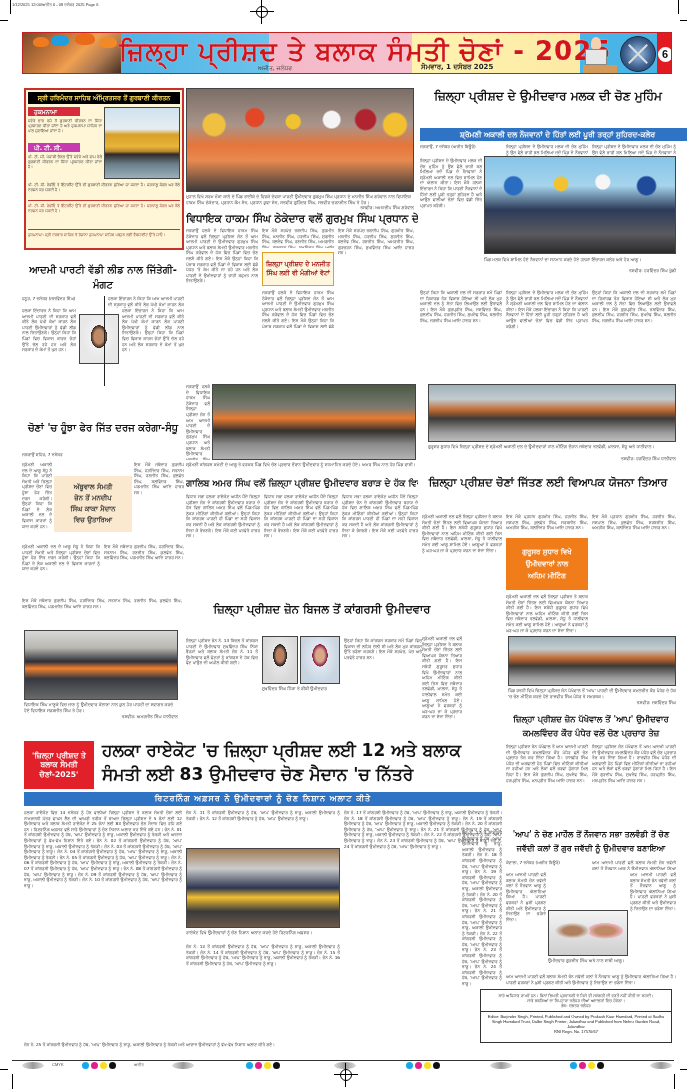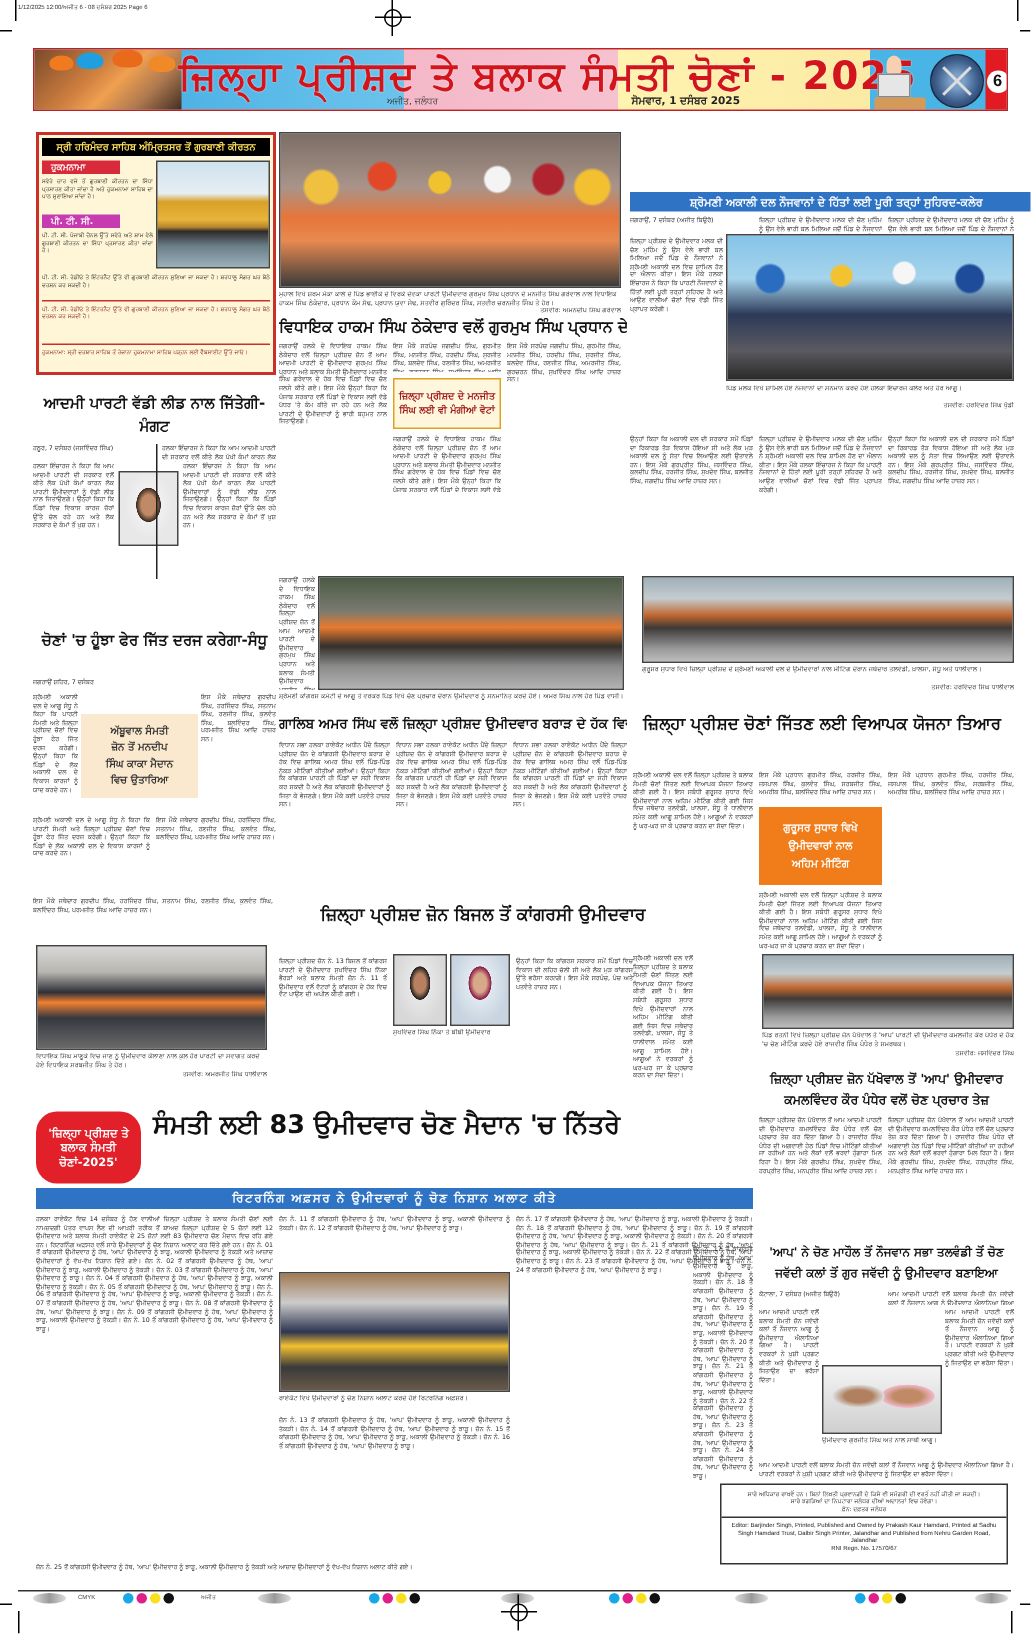--- a/index.html
+++ b/index.html
@@ -154,20 +154,21 @@
   <div>ਆਦਮੀ ਪਾਰਟੀ ਵੱਡੀ ਲੀਡ ਨਾਲ ਜਿੱਤੇਗੀ-ਮੰਗਟ</div>
 </div>
 <div class="abs body-text" style="left:22px; top:296px; width:80px; height:12px;">ਹਠੂਰ, 7 ਦਸੰਬਰ (ਜਸਵਿੰਦਰ ਸਿੰਘ)</div>
 <div class="abs body-text" style="left:22px; top:308px; width:54px; height:78px;">ਹਲਕਾ ਇੰਚਾਰਜ ਨੇ ਕਿਹਾ ਕਿ ਆਮ ਆਦਮੀ ਪਾਰਟੀ ਦੀ ਸਰਕਾਰ ਵਲੋਂ ਕੀਤੇ ਲੋਕ ਪੱਖੀ ਕੰਮਾਂ ਕਾਰਨ ਲੋਕ ਪਾਰਟੀ ਉਮੀਦਵਾਰਾਂ ਨੂੰ ਵੱਡੀ ਲੀਡ ਨਾਲ ਜਿਤਾਉਣਗੇ। ਉਨ੍ਹਾਂ ਕਿਹਾ ਕਿ ਪਿੰਡਾਂ ਵਿਚ ਵਿਕਾਸ ਕਾਰਜ ਜ਼ੋਰਾਂ ਉੱਤੇ ਚੱਲ ਰਹੇ ਹਨ ਅਤੇ ਲੋਕ ਸਰਕਾਰ ਦੇ ਕੰਮਾਂ ਤੋਂ ਖੁਸ਼ ਹਨ।</div>
 <div class="abs photo portrait" style="left:79px; top:314px; width:40px; height:50px;"></div>
 <div class="abs body-text" style="left:108px; top:296px; width:76px; height:12px;">ਹਲਕਾ ਇੰਚਾਰਜ ਨੇ ਕਿਹਾ ਕਿ ਆਮ ਆਦਮੀ ਪਾਰਟੀ ਦੀ ਸਰਕਾਰ ਵਲੋਂ ਕੀਤੇ ਲੋਕ ਪੱਖੀ ਕੰਮਾਂ ਕਾਰਨ ਲੋਕ ਪਾਰਟੀ ਉਮੀਦਵਾਰਾਂ ਨੂੰ ਵੱਡੀ ਲੀਡ ਨਾਲ ਜਿਤਾਉਣਗੇ। ਉਨ੍ਹਾਂ ਕਿਹਾ ਕਿ ਪਿੰਡਾਂ ਵਿਚ ਵਿਕਾਸ ਕਾਰਜ ਜ਼ੋਰਾਂ ਉੱਤੇ ਚੱਲ ਰਹੇ ਹਨ ਅਤੇ ਲੋਕ ਸਰਕਾਰ ਦੇ ਕੰਮਾਂ ਤੋਂ ਖੁਸ਼ ਹਨ।</div>
 <div class="abs body-text" style="left:122px; top:308px; width:62px; height:78px;">ਹਲਕਾ ਇੰਚਾਰਜ ਨੇ ਕਿਹਾ ਕਿ ਆਮ ਆਦਮੀ ਪਾਰਟੀ ਦੀ ਸਰਕਾਰ ਵਲੋਂ ਕੀਤੇ ਲੋਕ ਪੱਖੀ ਕੰਮਾਂ ਕਾਰਨ ਲੋਕ ਪਾਰਟੀ ਉਮੀਦਵਾਰਾਂ ਨੂੰ ਵੱਡੀ ਲੀਡ ਨਾਲ ਜਿਤਾਉਣਗੇ। ਉਨ੍ਹਾਂ ਕਿਹਾ ਕਿ ਪਿੰਡਾਂ ਵਿਚ ਵਿਕਾਸ ਕਾਰਜ ਜ਼ੋਰਾਂ ਉੱਤੇ ਚੱਲ ਰਹੇ ਹਨ ਅਤੇ ਲੋਕ ਸਰਕਾਰ ਦੇ ਕੰਮਾਂ ਤੋਂ ਖੁਸ਼ ਹਨ।</div>
 <div class="abs vline" style="left:104px; top:296px; height:90px;"></div>
 
 <div class="abs hl" style="left:420px; top:87px; width:256px; font-size:12px; line-height:19px; white-space:normal;">
+  <div>ਜ਼ਿਲ੍ਹਾ ਪ੍ਰੀਸ਼ਦ ਦੇ ਉਮੀਦਵਾਰ ਮਲਕ ਦੀ ਚੋਣ ਮੁਹਿੰਮ</div>
 </div>
 <div class="abs blue-bar" style="left:420px; top:128px; width:275px; height:13px; font-size:7.4px; line-height:13px;">ਸ਼੍ਰੋਮਣੀ ਅਕਾਲੀ ਦਲ ਨੌਜਵਾਨਾਂ ਦੇ ਹਿੱਤਾਂ ਲਈ ਪੂਰੀ ਤਰ੍ਹਾਂ ਸੁਹਿਰਦ-ਕਲੇਰ</div>
 <div class="abs body-text" style="left:420px; top:144px; width:82px; height:12px;">ਜਗਰਾਉਂ, 7 ਦਸੰਬਰ (ਅਜੀਤ ਬਿਊਰੋ)</div>
 <div class="abs body-text" style="left:506px; top:144px; width:82px; height:12px;">ਜ਼ਿਲ੍ਹਾ ਪ੍ਰੀਸ਼ਦ ਦੇ ਉਮੀਦਵਾਰ ਮਲਕ ਦੀ ਚੋਣ ਮੁਹਿੰਮ ਨੂੰ ਉਸ ਵੇਲੇ ਭਾਰੀ ਬਲ ਮਿਲਿਆ ਜਦੋਂ ਪਿੰਡ ਦੇ ਨੌਜਵਾਨਾਂ ਨੇ ਸ਼੍ਰੋਮਣੀ ਅਕਾਲੀ ਦਲ ਵਿਚ ਸ਼ਾਮਿਲ ਹੋਣ ਦਾ ਐਲਾਨ ਕੀਤਾ। ਇਸ ਮੌਕੇ ਹਲਕਾ ਇੰਚਾਰਜ ਨੇ ਕਿਹਾ ਕਿ ਪਾਰਟੀ ਨੌਜਵਾਨਾਂ ਦੇ ਹਿੱਤਾਂ ਲਈ ਪੂਰੀ ਤਰ੍ਹਾਂ ਸੁਹਿਰਦ ਹੈ ਅਤੇ ਆਉਣ ਵਾਲੀਆਂ ਚੋਣਾਂ ਵਿਚ ਵੱਡੀ ਜਿੱਤ ਪ੍ਰਾਪਤ ਕਰੇਗੀ।</div>
 <div class="abs body-text" style="left:592px; top:144px; width:84px; height:12px;">ਜ਼ਿਲ੍ਹਾ ਪ੍ਰੀਸ਼ਦ ਦੇ ਉਮੀਦਵਾਰ ਮਲਕ ਦੀ ਚੋਣ ਮੁਹਿੰਮ ਨੂੰ ਉਸ ਵੇਲੇ ਭਾਰੀ ਬਲ ਮਿਲਿਆ ਜਦੋਂ ਪਿੰਡ ਦੇ ਨੌਜਵਾਨਾਂ ਨੇ ਸ਼੍ਰੋਮਣੀ ਅਕਾਲੀ ਦਲ ਵਿਚ ਸ਼ਾਮਿਲ ਹੋਣ ਦਾ ਐਲਾਨ ਕੀਤਾ। ਇਸ ਮੌਕੇ ਹਲਕਾ ਇੰਚਾਰਜ ਨੇ ਕਿਹਾ ਕਿ ਪਾਰਟੀ ਨੌਜਵਾਨਾਂ ਦੇ ਹਿੱਤਾਂ ਲਈ ਪੂਰੀ ਤਰ੍ਹਾਂ ਸੁਹਿਰਦ ਹੈ ਅਤੇ ਆਉਣ ਵਾਲੀਆਂ ਚੋਣਾਂ ਵਿਚ ਵੱਡੀ ਜਿੱਤ ਪ੍ਰਾਪਤ ਕਰੇਗੀ।</div>
 <div class="abs body-text" style="left:420px; top:158px; width:62px; height:128px;">ਜ਼ਿਲ੍ਹਾ ਪ੍ਰੀਸ਼ਦ ਦੇ ਉਮੀਦਵਾਰ ਮਲਕ ਦੀ ਚੋਣ ਮੁਹਿੰਮ ਨੂੰ ਉਸ ਵੇਲੇ ਭਾਰੀ ਬਲ ਮਿਲਿਆ ਜਦੋਂ ਪਿੰਡ ਦੇ ਨੌਜਵਾਨਾਂ ਨੇ ਸ਼੍ਰੋਮਣੀ ਅਕਾਲੀ ਦਲ ਵਿਚ ਸ਼ਾਮਿਲ ਹੋਣ ਦਾ ਐਲਾਨ ਕੀਤਾ। ਇਸ ਮੌਕੇ ਹਲਕਾ ਇੰਚਾਰਜ ਨੇ ਕਿਹਾ ਕਿ ਪਾਰਟੀ ਨੌਜਵਾਨਾਂ ਦੇ ਹਿੱਤਾਂ ਲਈ ਪੂਰੀ ਤਰ੍ਹਾਂ ਸੁਹਿਰਦ ਹੈ ਅਤੇ ਆਉਣ ਵਾਲੀਆਂ ਚੋਣਾਂ ਵਿਚ ਵੱਡੀ ਜਿੱਤ ਪ੍ਰਾਪਤ ਕਰੇਗੀ।</div>
 <div class="abs photo crowd-b" style="left:484px; top:156px; width:192px; height:98px;"></div>
 <div class="abs cap" style="left:484px; top:257px; width:192px; height:18px;">ਪਿੰਡ ਮਲਕ ਵਿਖੇ ਸ਼ਾਮਿਲ ਹੋਏ ਨੌਜਵਾਨਾਂ ਦਾ ਸਨਮਾਨ ਕਰਦੇ ਹੋਏ ਹਲਕਾ ਇੰਚਾਰਜ ਕਲੇਰ ਅਤੇ ਹੋਰ ਆਗੂ।</div>
 <div class="abs cap" style="left:600px; top:268px; width:76px; text-align:right; height:6px;">ਤਸਵੀਰ: ਹਰਵਿੰਦਰ ਸਿੰਘ ਖੁੱਡੀ</div>
 <div class="abs body-text" style="left:420px; top:290px; width:82px; height:72px;">ਉਨ੍ਹਾਂ ਕਿਹਾ ਕਿ ਅਕਾਲੀ ਦਲ ਦੀ ਸਰਕਾਰ ਸਮੇਂ ਪਿੰਡਾਂ ਦਾ ਰਿਕਾਰਡ ਤੋੜ ਵਿਕਾਸ ਹੋਇਆ ਸੀ ਅਤੇ ਲੋਕ ਮੁੜ ਅਕਾਲੀ ਦਲ ਨੂੰ ਸੱਤਾ ਵਿਚ ਲਿਆਉਣ ਲਈ ਉਤਾਵਲੇ ਹਨ। ਇਸ ਮੌਕੇ ਗੁਰਪ੍ਰੀਤ ਸਿੰਘ, ਜਸਵਿੰਦਰ ਸਿੰਘ, ਕੁਲਦੀਪ ਸਿੰਘ, ਹਰਜੀਤ ਸਿੰਘ, ਸੁਖਦੇਵ ਸਿੰਘ, ਬਲਜੀਤ ਸਿੰਘ, ਜਗਦੀਪ ਸਿੰਘ ਆਦਿ ਹਾਜ਼ਰ ਸਨ।</div>
@@ -229,24 +230,25 @@
 <div class="abs photo crowd-d" style="left:508px; top:636px; width:168px; height:50px;"></div>
 <div class="abs cap" style="left:508px; top:688px; width:168px; height:18px;">ਪਿੰਡ ਰਤਨੀ ਵਿਖੇ ਜ਼ਿਲ੍ਹਾ ਪ੍ਰੀਸ਼ਦ ਜ਼ੋਨ ਪੱਖੋਵਾਲ ਤੋਂ 'ਆਪ' ਪਾਰਟੀ ਦੀ ਉਮੀਦਵਾਰ ਕਮਲਜੀਤ ਕੌਰ ਪੰਧੇਰ ਦੇ ਹੱਕ 'ਚ ਚੋਣ ਮੀਟਿੰਗ ਕਰਦੇ ਹੋਏ ਰਾਜਵੀਰ ਸਿੰਘ ਪੰਧੇਰ ਤੇ ਸਮਰਥਕ।</div>
 <div class="abs cap" style="left:610px; top:700px; width:66px; text-align:right; height:6px;">ਤਸਵੀਰ: ਜਸਵਿੰਦਰ ਸਿੰਘ</div>
 <div class="abs hl" style="left:506px; top:712px; width:170px; font-size:8.4px; line-height:14px; white-space:normal;">
   <div>ਜ਼ਿਲ੍ਹਾ ਪ੍ਰੀਸ਼ਦ ਜ਼ੋਨ ਪੱਖੋਵਾਲ ਤੋਂ 'ਆਪ' ਉਮੀਦਵਾਰ</div>
   <div>ਕਮਲਵਿੰਦਰ ਕੌਰ ਪੰਧੇਰ ਵਲੋਂ ਚੋਣ ਪ੍ਰਚਾਰ ਤੇਜ਼</div>
 </div>
 <div class="abs body-text" style="left:506px; top:744px; width:82px; height:78px;">ਜ਼ਿਲ੍ਹਾ ਪ੍ਰੀਸ਼ਦ ਜ਼ੋਨ ਪੱਖੋਵਾਲ ਤੋਂ ਆਮ ਆਦਮੀ ਪਾਰਟੀ ਦੀ ਉਮੀਦਵਾਰ ਕਮਲਵਿੰਦਰ ਕੌਰ ਪੰਧੇਰ ਵਲੋਂ ਚੋਣ ਪ੍ਰਚਾਰ ਤੇਜ਼ ਕਰ ਦਿੱਤਾ ਗਿਆ ਹੈ। ਰਾਜਵੀਰ ਸਿੰਘ ਪੰਧੇਰ ਦੀ ਅਗਵਾਈ ਹੇਠ ਪਿੰਡਾਂ ਵਿਚ ਮੀਟਿੰਗਾਂ ਕੀਤੀਆਂ ਜਾ ਰਹੀਆਂ ਹਨ ਅਤੇ ਲੋਕਾਂ ਵਲੋਂ ਭਰਵਾਂ ਹੁੰਗਾਰਾ ਮਿਲ ਰਿਹਾ ਹੈ। ਇਸ ਮੌਕੇ ਗੁਰਦੀਪ ਸਿੰਘ, ਸੁਖਦੇਵ ਸਿੰਘ, ਹਰਪ੍ਰੀਤ ਸਿੰਘ, ਮਨਪ੍ਰੀਤ ਸਿੰਘ ਆਦਿ ਹਾਜ਼ਰ ਸਨ।</div>
 <div class="abs body-text" style="left:592px; top:744px; width:84px; height:78px;">ਜ਼ਿਲ੍ਹਾ ਪ੍ਰੀਸ਼ਦ ਜ਼ੋਨ ਪੱਖੋਵਾਲ ਤੋਂ ਆਮ ਆਦਮੀ ਪਾਰਟੀ ਦੀ ਉਮੀਦਵਾਰ ਕਮਲਵਿੰਦਰ ਕੌਰ ਪੰਧੇਰ ਵਲੋਂ ਚੋਣ ਪ੍ਰਚਾਰ ਤੇਜ਼ ਕਰ ਦਿੱਤਾ ਗਿਆ ਹੈ। ਰਾਜਵੀਰ ਸਿੰਘ ਪੰਧੇਰ ਦੀ ਅਗਵਾਈ ਹੇਠ ਪਿੰਡਾਂ ਵਿਚ ਮੀਟਿੰਗਾਂ ਕੀਤੀਆਂ ਜਾ ਰਹੀਆਂ ਹਨ ਅਤੇ ਲੋਕਾਂ ਵਲੋਂ ਭਰਵਾਂ ਹੁੰਗਾਰਾ ਮਿਲ ਰਿਹਾ ਹੈ। ਇਸ ਮੌਕੇ ਗੁਰਦੀਪ ਸਿੰਘ, ਸੁਖਦੇਵ ਸਿੰਘ, ਹਰਪ੍ਰੀਤ ਸਿੰਘ, ਮਨਪ੍ਰੀਤ ਸਿੰਘ ਆਦਿ ਹਾਜ਼ਰ ਸਨ।</div>
 
-<div class="abs red-tag" style="left:24px; top:741px; width:70px; height:48px; font-size:7.6px;border-radius:14px;">'ਜ਼ਿਲ੍ਹਾ ਪ੍ਰੀਸ਼ਦ ਤੇ
+<div class="abs red-tag" style="left:24px; top:741px; width:70px; height:48px; font-size:7.6px;">'ਜ਼ਿਲ੍ਹਾ ਪ੍ਰੀਸ਼ਦ ਤੇ
 ਬਲਾਕ ਸੰਮਤੀ
 ਚੋਣਾਂ-2025'</div>
 <div class="abs hl" style="left:98px; top:738px; width:404px; font-size:17px; line-height:24px; white-space:normal; text-align:left; padding-left:4px;">
+  <div>ਹਲਕਾ ਰਾਏਕੋਟ 'ਚ ਜ਼ਿਲ੍ਹਾ ਪ੍ਰੀਸ਼ਦ ਲਈ 12 ਅਤੇ ਬਲਾਕ</div>
   <div>ਸੰਮਤੀ ਲਈ 83 ਉਮੀਦਵਾਰ ਚੋਣ ਮੈਦਾਨ 'ਚ ਨਿੱਤਰੇ</div>
 </div>
 <div class="abs blue-bar" style="left:24px; top:792px; width:478px; height:14px; font-size:8px; line-height:14px; letter-spacing:1px;">ਰਿਟਰਨਿੰਗ ਅਫ਼ਸਰ ਨੇ ਉਮੀਦਵਾਰਾਂ ਨੂੰ ਚੋਣ ਨਿਸ਼ਾਨ ਅਲਾਟ ਕੀਤੇ</div>
 <div class="abs body-text" style="left:24px; top:810px; width:158px; height:230px;">ਹਲਕਾ ਰਾਏਕੋਟ ਵਿਚ 14 ਦਸੰਬਰ ਨੂੰ ਹੋਣ ਵਾਲੀਆਂ ਜ਼ਿਲ੍ਹਾ ਪ੍ਰੀਸ਼ਦ ਤੇ ਬਲਾਕ ਸੰਮਤੀ ਚੋਣਾਂ ਲਈ ਨਾਮਜ਼ਦਗੀ ਪੱਤਰ ਵਾਪਸ ਲੈਣ ਦੀ ਆਖ਼ਰੀ ਤਰੀਕ ਤੋਂ ਬਾਅਦ ਜ਼ਿਲ੍ਹਾ ਪ੍ਰੀਸ਼ਦ ਦੇ 5 ਜ਼ੋਨਾਂ ਲਈ 12 ਉਮੀਦਵਾਰ ਅਤੇ ਬਲਾਕ ਸੰਮਤੀ ਰਾਏਕੋਟ ਦੇ 25 ਜ਼ੋਨਾਂ ਲਈ 83 ਉਮੀਦਵਾਰ ਚੋਣ ਮੈਦਾਨ ਵਿਚ ਰਹਿ ਗਏ ਹਨ। ਰਿਟਰਨਿੰਗ ਅਫ਼ਸਰ ਵਲੋਂ ਸਾਰੇ ਉਮੀਦਵਾਰਾਂ ਨੂੰ ਚੋਣ ਨਿਸ਼ਾਨ ਅਲਾਟ ਕਰ ਦਿੱਤੇ ਗਏ ਹਨ। ਜ਼ੋਨ ਨੰ. 01 ਤੋਂ ਕਾਂਗਰਸੀ ਉਮੀਦਵਾਰ ਨੂੰ ਹੱਥ, 'ਆਪ' ਉਮੀਦਵਾਰ ਨੂੰ ਝਾੜੂ, ਅਕਾਲੀ ਉਮੀਦਵਾਰ ਨੂੰ ਤੱਕੜੀ ਅਤੇ ਆਜ਼ਾਦ ਉਮੀਦਵਾਰਾਂ ਨੂੰ ਵੱਖ-ਵੱਖ ਨਿਸ਼ਾਨ ਦਿੱਤੇ ਗਏ। ਜ਼ੋਨ ਨੰ. 02 ਤੋਂ ਕਾਂਗਰਸੀ ਉਮੀਦਵਾਰ ਨੂੰ ਹੱਥ, 'ਆਪ' ਉਮੀਦਵਾਰ ਨੂੰ ਝਾੜੂ, ਅਕਾਲੀ ਉਮੀਦਵਾਰ ਨੂੰ ਤੱਕੜੀ। ਜ਼ੋਨ ਨੰ. 03 ਤੋਂ ਕਾਂਗਰਸੀ ਉਮੀਦਵਾਰ ਨੂੰ ਹੱਥ, 'ਆਪ' ਉਮੀਦਵਾਰ ਨੂੰ ਝਾੜੂ। ਜ਼ੋਨ ਨੰ. 04 ਤੋਂ ਕਾਂਗਰਸੀ ਉਮੀਦਵਾਰ ਨੂੰ ਹੱਥ, 'ਆਪ' ਉਮੀਦਵਾਰ ਨੂੰ ਝਾੜੂ, ਅਕਾਲੀ ਉਮੀਦਵਾਰ ਨੂੰ ਤੱਕੜੀ। ਜ਼ੋਨ ਨੰ. 05 ਤੋਂ ਕਾਂਗਰਸੀ ਉਮੀਦਵਾਰ ਨੂੰ ਹੱਥ, 'ਆਪ' ਉਮੀਦਵਾਰ ਨੂੰ ਝਾੜੂ। ਜ਼ੋਨ ਨੰ. 06 ਤੋਂ ਕਾਂਗਰਸੀ ਉਮੀਦਵਾਰ ਨੂੰ ਹੱਥ, 'ਆਪ' ਉਮੀਦਵਾਰ ਨੂੰ ਝਾੜੂ, ਅਕਾਲੀ ਉਮੀਦਵਾਰ ਨੂੰ ਤੱਕੜੀ। ਜ਼ੋਨ ਨੰ. 07 ਤੋਂ ਕਾਂਗਰਸੀ ਉਮੀਦਵਾਰ ਨੂੰ ਹੱਥ, 'ਆਪ' ਉਮੀਦਵਾਰ ਨੂੰ ਝਾੜੂ। ਜ਼ੋਨ ਨੰ. 08 ਤੋਂ ਕਾਂਗਰਸੀ ਉਮੀਦਵਾਰ ਨੂੰ ਹੱਥ, 'ਆਪ' ਉਮੀਦਵਾਰ ਨੂੰ ਝਾੜੂ। ਜ਼ੋਨ ਨੰ. 09 ਤੋਂ ਕਾਂਗਰਸੀ ਉਮੀਦਵਾਰ ਨੂੰ ਹੱਥ, 'ਆਪ' ਉਮੀਦਵਾਰ ਨੂੰ ਝਾੜੂ, ਅਕਾਲੀ ਉਮੀਦਵਾਰ ਨੂੰ ਤੱਕੜੀ। ਜ਼ੋਨ ਨੰ. 10 ਤੋਂ ਕਾਂਗਰਸੀ ਉਮੀਦਵਾਰ ਨੂੰ ਹੱਥ, 'ਆਪ' ਉਮੀਦਵਾਰ ਨੂੰ ਝਾੜੂ।</div>
 <div class="abs body-text" style="left:186px; top:810px; width:154px; height:34px;">ਜ਼ੋਨ ਨੰ. 11 ਤੋਂ ਕਾਂਗਰਸੀ ਉਮੀਦਵਾਰ ਨੂੰ ਹੱਥ, 'ਆਪ' ਉਮੀਦਵਾਰ ਨੂੰ ਝਾੜੂ, ਅਕਾਲੀ ਉਮੀਦਵਾਰ ਨੂੰ ਤੱਕੜੀ। ਜ਼ੋਨ ਨੰ. 12 ਤੋਂ ਕਾਂਗਰਸੀ ਉਮੀਦਵਾਰ ਨੂੰ ਹੱਥ, 'ਆਪ' ਉਮੀਦਵਾਰ ਨੂੰ ਝਾੜੂ।</div>
 <div class="abs photo crowd-f" style="left:186px; top:848px; width:154px; height:80px;"></div>
 <div class="abs cap" style="left:186px; top:930px; width:154px; height:12px;">ਰਾਏਕੋਟ ਵਿਖੇ ਉਮੀਦਵਾਰਾਂ ਨੂੰ ਚੋਣ ਨਿਸ਼ਾਨ ਅਲਾਟ ਕਰਦੇ ਹੋਏ ਰਿਟਰਨਿੰਗ ਅਫ਼ਸਰ।</div>
 <div class="abs body-text" style="left:186px; top:944px; width:154px; height:96px;">ਜ਼ੋਨ ਨੰ. 13 ਤੋਂ ਕਾਂਗਰਸੀ ਉਮੀਦਵਾਰ ਨੂੰ ਹੱਥ, 'ਆਪ' ਉਮੀਦਵਾਰ ਨੂੰ ਝਾੜੂ, ਅਕਾਲੀ ਉਮੀਦਵਾਰ ਨੂੰ ਤੱਕੜੀ। ਜ਼ੋਨ ਨੰ. 14 ਤੋਂ ਕਾਂਗਰਸੀ ਉਮੀਦਵਾਰ ਨੂੰ ਹੱਥ, 'ਆਪ' ਉਮੀਦਵਾਰ ਨੂੰ ਝਾੜੂ। ਜ਼ੋਨ ਨੰ. 15 ਤੋਂ ਕਾਂਗਰਸੀ ਉਮੀਦਵਾਰ ਨੂੰ ਹੱਥ, 'ਆਪ' ਉਮੀਦਵਾਰ ਨੂੰ ਝਾੜੂ, ਅਕਾਲੀ ਉਮੀਦਵਾਰ ਨੂੰ ਤੱਕੜੀ। ਜ਼ੋਨ ਨੰ. 16 ਤੋਂ ਕਾਂਗਰਸੀ ਉਮੀਦਵਾਰ ਨੂੰ ਹੱਥ, 'ਆਪ' ਉਮੀਦਵਾਰ ਨੂੰ ਝਾੜੂ।</div>
 <div class="abs body-text" style="left:344px; top:810px; width:158px; height:230px;">ਜ਼ੋਨ ਨੰ. 17 ਤੋਂ ਕਾਂਗਰਸੀ ਉਮੀਦਵਾਰ ਨੂੰ ਹੱਥ, 'ਆਪ' ਉਮੀਦਵਾਰ ਨੂੰ ਝਾੜੂ, ਅਕਾਲੀ ਉਮੀਦਵਾਰ ਨੂੰ ਤੱਕੜੀ। ਜ਼ੋਨ ਨੰ. 18 ਤੋਂ ਕਾਂਗਰਸੀ ਉਮੀਦਵਾਰ ਨੂੰ ਹੱਥ, 'ਆਪ' ਉਮੀਦਵਾਰ ਨੂੰ ਝਾੜੂ। ਜ਼ੋਨ ਨੰ. 19 ਤੋਂ ਕਾਂਗਰਸੀ ਉਮੀਦਵਾਰ ਨੂੰ ਹੱਥ, 'ਆਪ' ਉਮੀਦਵਾਰ ਨੂੰ ਝਾੜੂ, ਅਕਾਲੀ ਉਮੀਦਵਾਰ ਨੂੰ ਤੱਕੜੀ। ਜ਼ੋਨ ਨੰ. 20 ਤੋਂ ਕਾਂਗਰਸੀ ਉਮੀਦਵਾਰ ਨੂੰ ਹੱਥ, 'ਆਪ' ਉਮੀਦਵਾਰ ਨੂੰ ਝਾੜੂ। ਜ਼ੋਨ ਨੰ. 21 ਤੋਂ ਕਾਂਗਰਸੀ ਉਮੀਦਵਾਰ ਨੂੰ ਹੱਥ, 'ਆਪ' ਉਮੀਦਵਾਰ ਨੂੰ ਝਾੜੂ, ਅਕਾਲੀ ਉਮੀਦਵਾਰ ਨੂੰ ਤੱਕੜੀ। ਜ਼ੋਨ ਨੰ. 22 ਤੋਂ ਕਾਂਗਰਸੀ ਉਮੀਦਵਾਰ ਨੂੰ ਹੱਥ, 'ਆਪ' ਉਮੀਦਵਾਰ ਨੂੰ ਝਾੜੂ। ਜ਼ੋਨ ਨੰ. 23 ਤੋਂ ਕਾਂਗਰਸੀ ਉਮੀਦਵਾਰ ਨੂੰ ਹੱਥ, 'ਆਪ' ਉਮੀਦਵਾਰ ਨੂੰ ਝਾੜੂ। ਜ਼ੋਨ ਨੰ. 24 ਤੋਂ ਕਾਂਗਰਸੀ ਉਮੀਦਵਾਰ ਨੂੰ ਹੱਥ, 'ਆਪ' ਉਮੀਦਵਾਰ ਨੂੰ ਝਾੜੂ।</div>
 <div class="abs body-text" style="left:24px; top:1042px; width:478px; height:6px; white-space:nowrap;">ਜ਼ੋਨ ਨੰ. 25 ਤੋਂ ਕਾਂਗਰਸੀ ਉਮੀਦਵਾਰ ਨੂੰ ਹੱਥ, 'ਆਪ' ਉਮੀਦਵਾਰ ਨੂੰ ਝਾੜੂ, ਅਕਾਲੀ ਉਮੀਦਵਾਰ ਨੂੰ ਤੱਕੜੀ ਅਤੇ ਆਜ਼ਾਦ ਉਮੀਦਵਾਰਾਂ ਨੂੰ ਵੱਖ-ਵੱਖ ਨਿਸ਼ਾਨ ਅਲਾਟ ਕੀਤੇ ਗਏ।</div>

